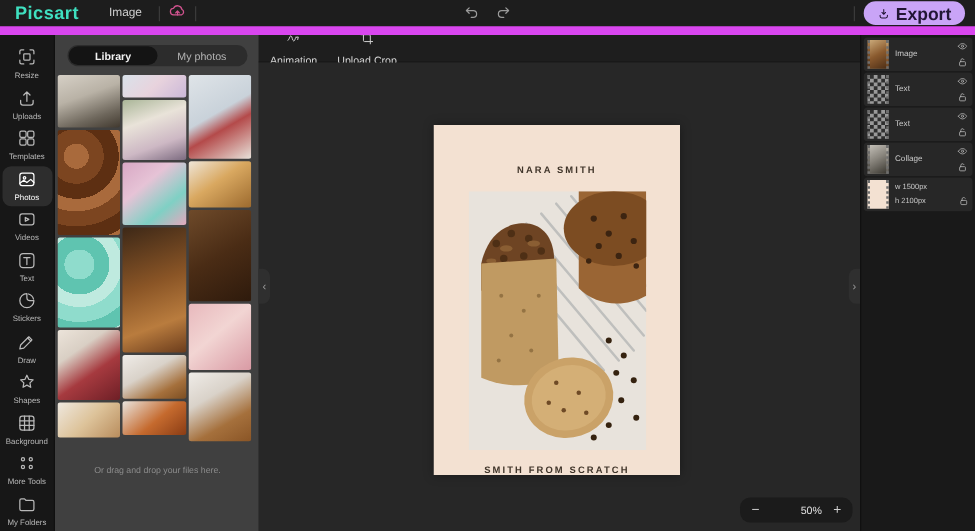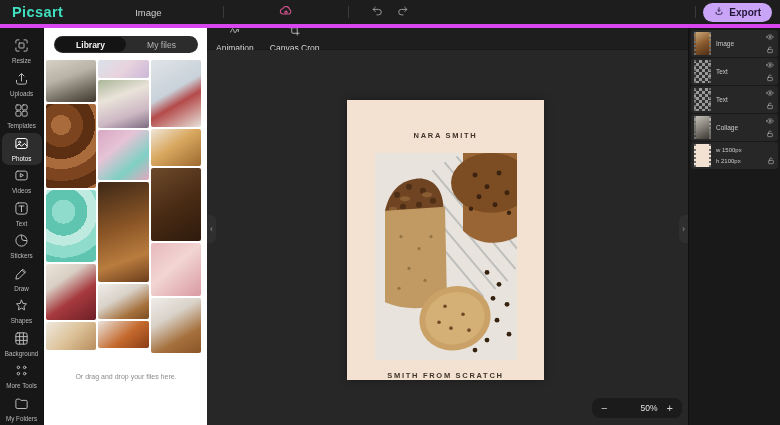--- a/index.html
+++ b/index.html
@@ -2,44 +2,44 @@
 <html><head>
 <meta charset="utf-8">
 <style>
   html,body{margin:0;padding:0;width:780px;height:425px;overflow:hidden;background:#1d1d1d;
     font-family:"Liberation Sans",sans-serif;-webkit-font-smoothing:antialiased;}
   *{box-sizing:border-box;}
   svg{fill:none;stroke-linecap:round;stroke-linejoin:round;}
   button{font-family:inherit;cursor:pointer;}
 
   
-  .topbar{height:28px;display:flex;align-items:center;background:#1d1d1d;border-bottom:4px solid #d946ef;padding:0 8px;position:relative;gap:48px;}
+  .topbar{height:28px;display:flex;align-items:center;background:#1d1d1d;border-bottom:7px solid #d946ef;padding:0 8px;position:relative;}
   .logo{color:#3fe0c0;font-weight:bold;font-size:14.5px;letter-spacing:.4px;margin:0 18px 0 4px;}
   .menu-file{font-size:9.5px;color:#cfcfcf;background:none;border:none;padding:2px 6px;}
   .tb-divider{width:1px;height:12px;background:#3a3a3a;margin:0 7px;}
   .icon-btn{background:none;border:none;padding:0;display:flex;align-items:center;}
   .icon-btn svg{width:14px;height:14px;stroke:#b5b5b5;stroke-width:1.8;}
   .cloud-btn svg{stroke:#d1538f;}
   .tb-center{position:absolute;left:50%;transform:translateX(-50%);display:flex;gap:12px;}
   .tb-center svg{width:13px;height:13px;stroke:#9a9a9a;stroke-width:1.8;}
   .tb-right{margin-left:auto;display:flex;align-items:center;}
-  .export-btn{display:flex;align-items:center;gap:5px;background:#c9a4f7;border:none;border-radius:11px;height:19px;padding:0 11px;font-size:10px;font-weight:bold;color:#221635;}
+  .export-btn{display:flex;align-items:center;gap:5px;background:#c9a4f7;border:none;border-radius:11px;height:19px;padding:0 11px;font-size:14px;font-weight:bold;color:#221635;}
   .export-btn svg{width:10px;height:10px;stroke:#221635;stroke-width:2;}
 
   .main{display:flex;height:397px;}
 
   
   .iconbar{width:44px;background:#171717;display:flex;flex-direction:column;align-items:center;padding-top:7px;flex-shrink:0;border-right:1px solid #101010;}
   .nav-item{width:40px;height:33px;display:flex;flex-direction:column;align-items:center;justify-content:center;gap:2px;color:#b9b9b9;border-radius:7px;background:none;border:none;padding:0;}
   .nav-item svg{width:15px;height:15px;stroke:currentColor;stroke-width:1.6;}
   .nav-label{font-size:6.3px;line-height:1;}
   .nav-item.active{background:#2d2d2d;color:#ffffff;}
 
   
-  .photos-panel{width:163px;background:#ffffff;flex-shrink:0;display:flex;flex-direction:column;}
+  .photos-panel{width:163px;background:#404040;flex-shrink:0;display:flex;flex-direction:column;}
   .tabs{height:17px;margin:8px 9px 0 10px;background:#2c2c2c;border-radius:9px;display:flex;padding:1px;}
   .tab{flex:1;display:flex;align-items:center;justify-content:center;font-size:8.5px;color:#b5b5b5;border-radius:8px;background:none;border:none;padding:0;}
   .tab.active{background:#141414;color:#f2f2f2;font-weight:bold;}
   .searchbar{height:17px;margin:9px 9px 0 10px;background:#2e2e2e;border-radius:8px;display:flex;align-items:center;padding:0 6px;gap:5px;}
   .searchbar svg{width:9px;height:9px;stroke:#9a9a9a;stroke-width:2;}
   .searchbar input{flex:1;min-width:0;background:none;border:none;outline:none;color:#e8e8e8;font-size:8.5px;font-family:inherit;padding:0;}
   .clear-btn{width:9px;height:9px;flex-shrink:0;border-radius:50%;background:#8a8a8a;color:#2e2e2e;font-size:7.5px;line-height:9px;text-align:center;border:none;padding:0;font-weight:bold;}
   .filter-btn{background:none;border:none;padding:0;display:flex;}
   .photo-grid{height:296px;margin:7px 6px 0 2px;display:flex;flex-flow:column wrap;gap:2px;align-content:flex-start;overflow:hidden;}
   .photo-tile{width:calc((100% - 4px)/3);border-radius:2px;}
@@ -216,21 +216,21 @@
         </button>
       </nav>
 
     <aside class="photos-panel">
       <div class="tabs">
 
       <button class="tab active">
             <span>Library</span>
           </button>
           <button class="tab">
-            <span>My files</span>
+            <span>My photos</span>
           </button>
         </div>
 
 
       <div class="photo-grid">
 
       <div class="photo-tile" style="background: linear-gradient(160deg, rgb(214, 208, 198) 0%, rgb(185, 178, 166) 40%, rgb(110, 103, 92) 75%, rgb(65, 57, 47) 100%); height: 42px;"></div>
           <div class="photo-tile" style="background: repeating-radial-gradient(circle at 30% 25%, rgb(169, 106, 60) 0px, rgb(169, 106, 60) 10px, rgb(124, 69, 32) 10px, rgb(124, 69, 32) 22px, rgb(93, 47, 18) 22px, rgb(93, 47, 18) 34px); height: 84px;"></div>
           <div class="photo-tile" style="background: repeating-radial-gradient(circle at 35% 30%, rgb(143, 220, 204) 0px, rgb(143, 220, 204) 12px, rgb(95, 196, 176) 12px, rgb(95, 196, 176) 24px, rgb(191, 234, 223) 24px, rgb(191, 234, 223) 34px); height: 72px;"></div>
           <div class="photo-tile" style="background: linear-gradient(145deg, rgb(236, 228, 218) 0%, rgb(217, 207, 196) 30%, rgb(166, 58, 63) 60%, rgb(110, 31, 38) 100%); height: 56px;"></div>
@@ -260,21 +260,21 @@
                 <path d="M3 16c2.5 0 2.5-8 5-8s2.5 9 5 9 2-5 4-6"></path>
                 <path d="m16.5 10.5 4.5-.5-1 4.5"></path>
               </svg></span>
           <span>Animation</span>
         </button>
         <button class="ct-btn">
           <span><svg viewBox="0 0 24 24">
                 <path d="M6 2v14a2 2 0 0 0 2 2h14"></path>
                 <path d="M2 6h14a2 2 0 0 1 2 2v14"></path>
               </svg></span>
-          <span>Canvas Crop</span>
+          <span>Upload Crop</span>
         </button>
       </div>
 
       <div class="canvas-stage">
         <div class="design-canvas">
           <div class="design-title">NARA SMITH</div>
 
           <svg class="design-photo" viewBox="0 0 142 208" preserveAspectRatio="none">
             <rect width="142" height="208" fill="#e8e3dc"></rect>
             <g stroke="#a9adad" stroke-width="2" opacity="0.65">

